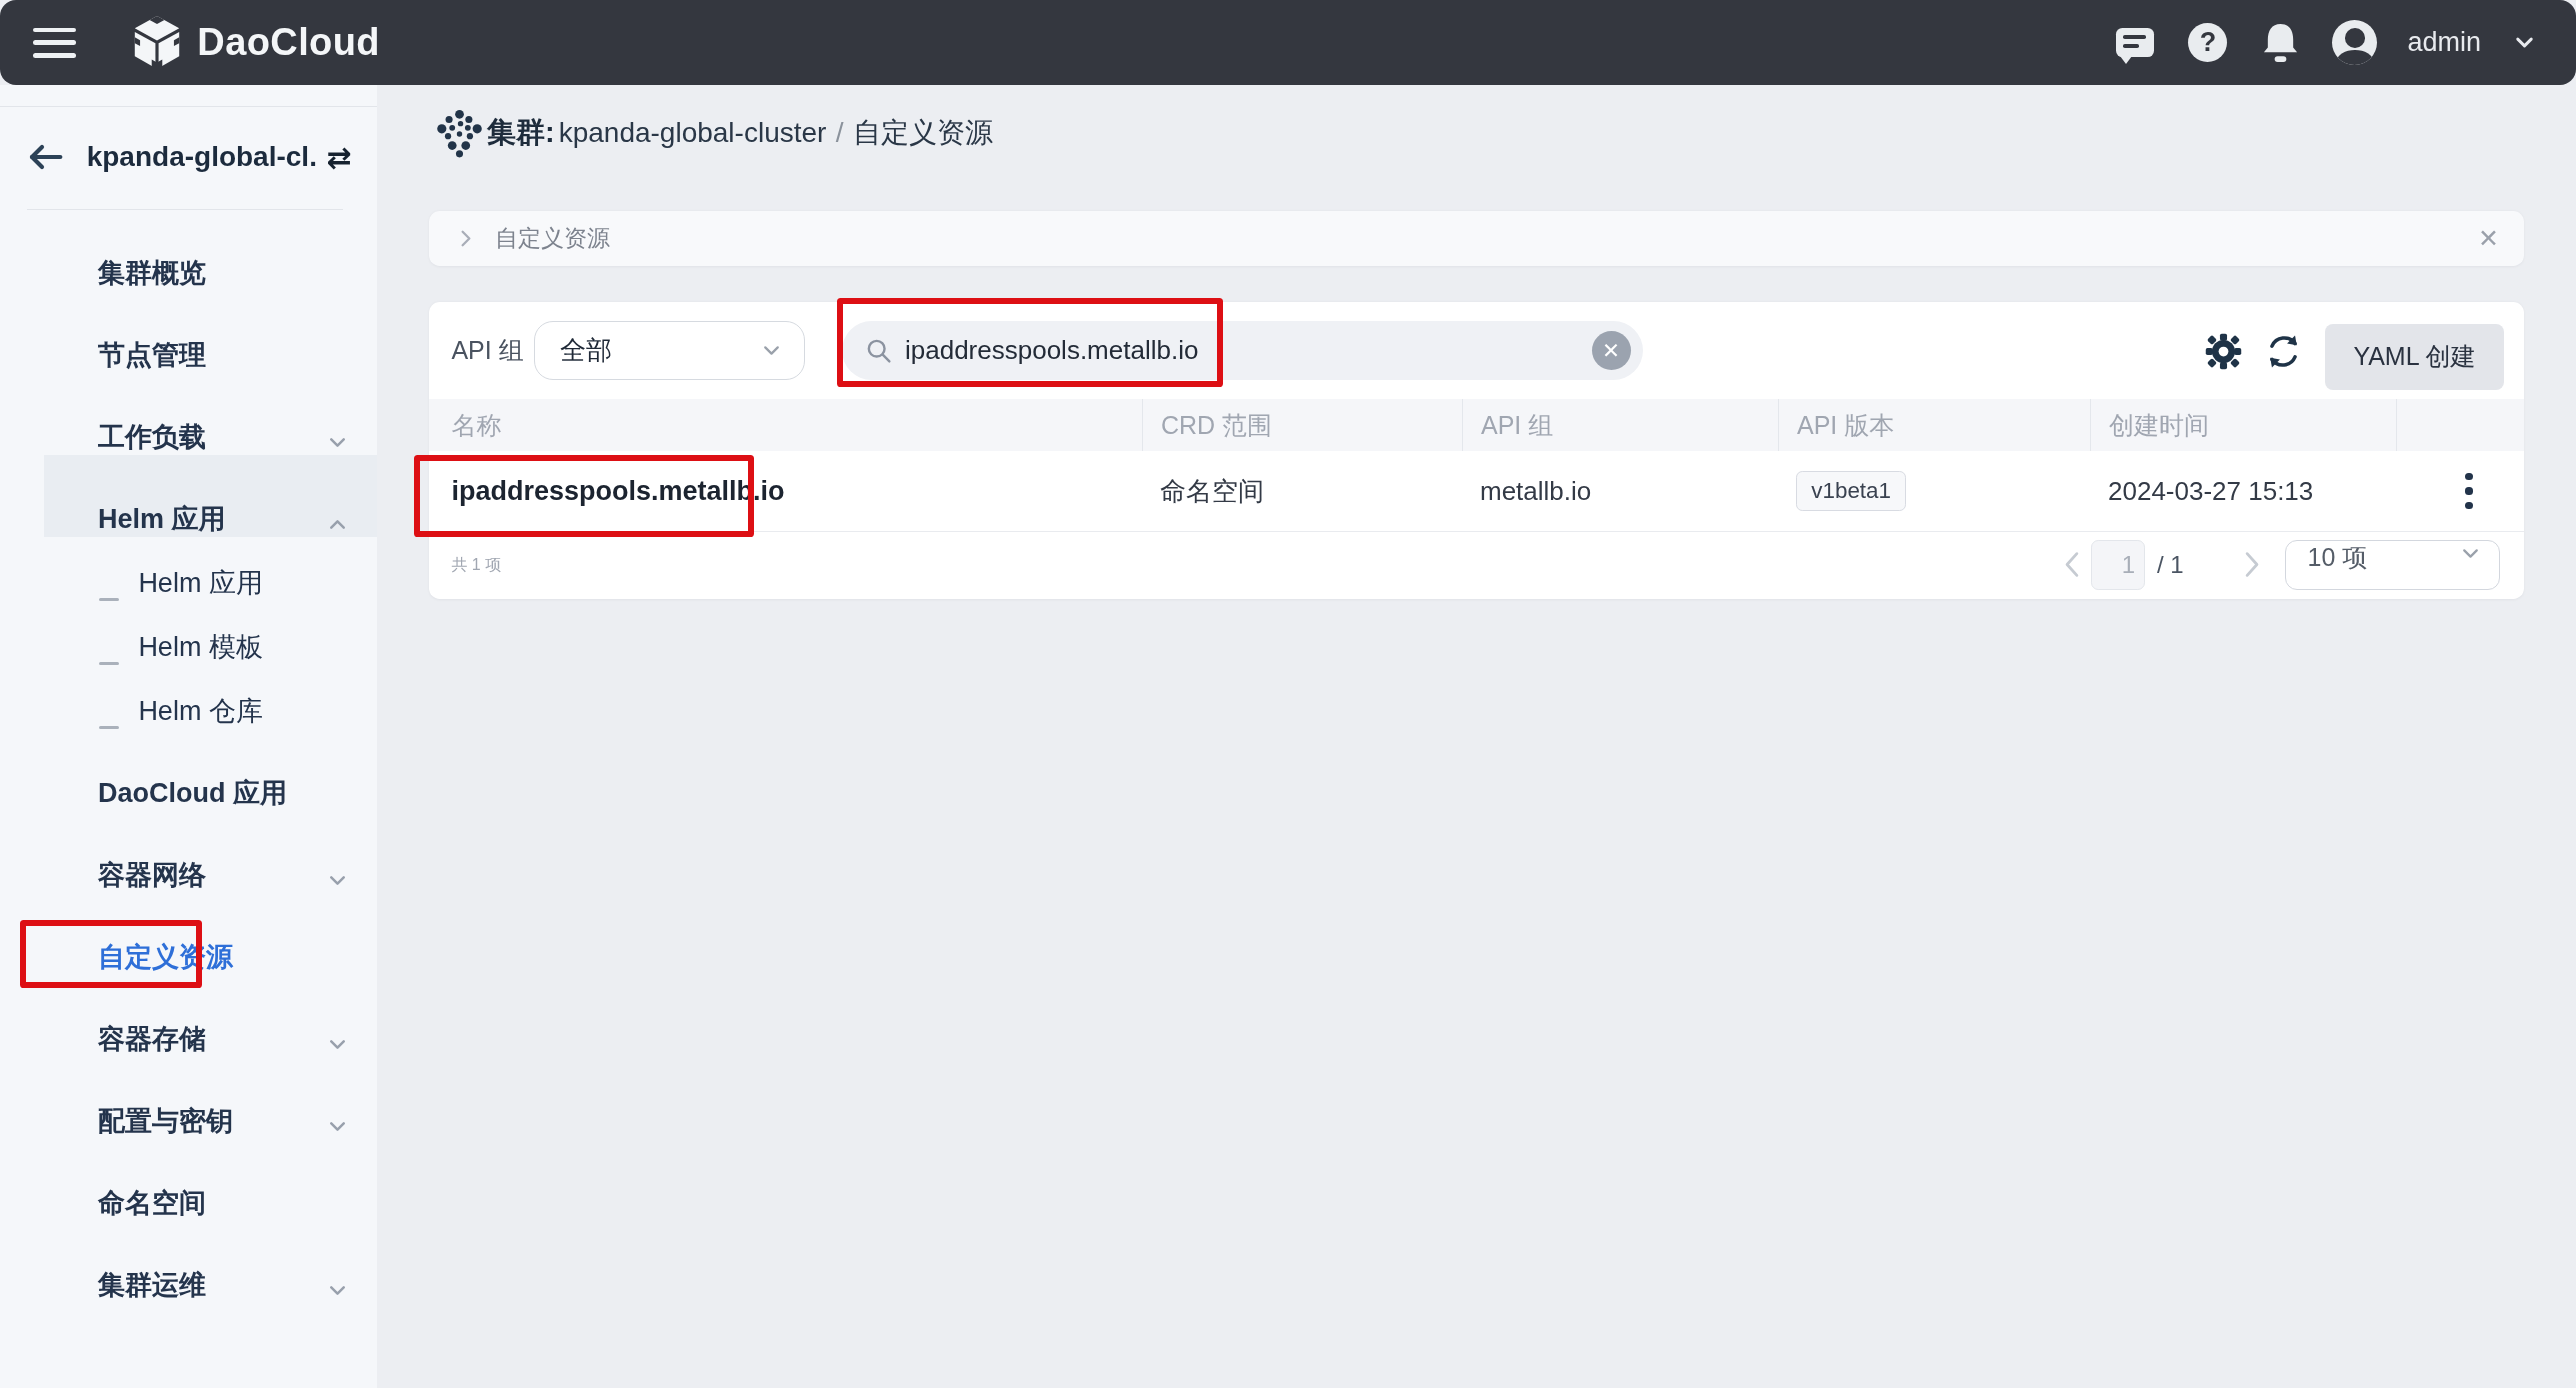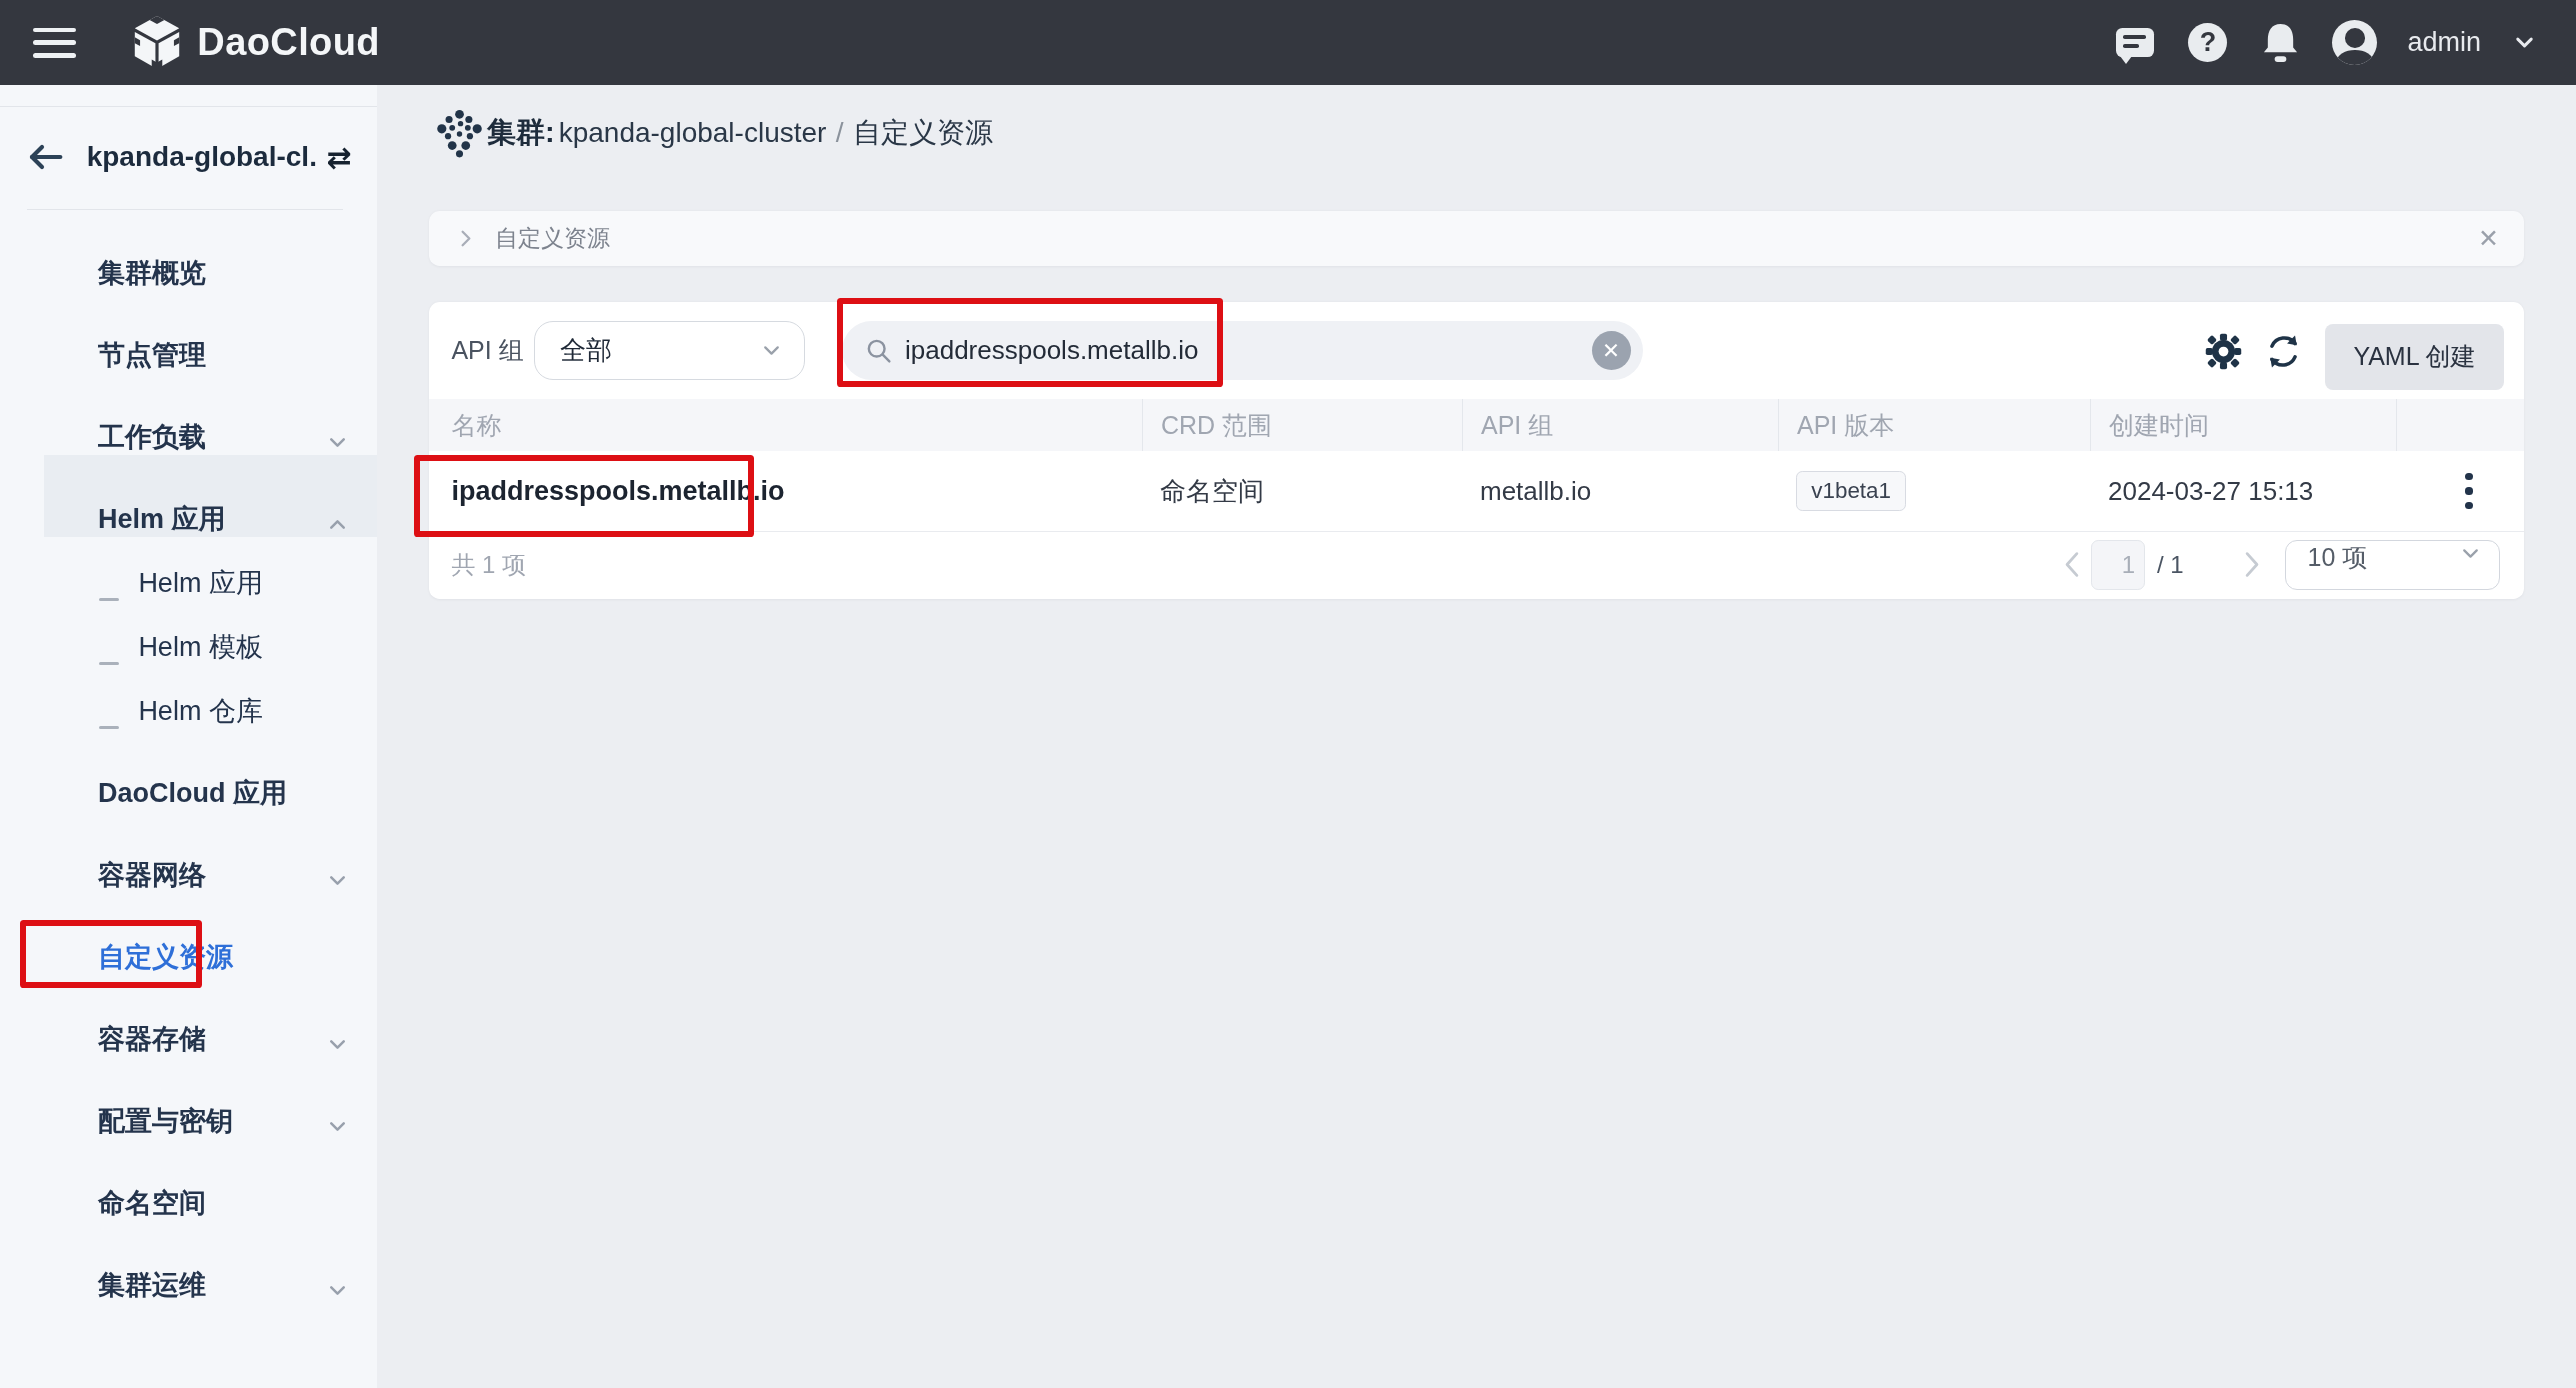--- a/index.html
+++ b/index.html
@@ -2,21 +2,21 @@
 <html style="font-size:14.3px"><head>
 <meta charset="utf-8">
 <style>
   * { margin:0; padding:0; box-sizing:border-box; }
   html,body { width:2576px; height:1388px; }
   body { font-family:"Liberation Sans","DejaVu Sans",sans-serif; background:#eceef2; }
   .screen { position:relative; width:2576px; height:1388px; overflow:hidden; background:#eceef2; }
 
   
   .topbar { position:absolute; left:0; top:0; width:2576px; height:85px; background:#34373f;
-            display:flex; align-items:center; }
+            display:flex; align-items:center;border-radius:16px; }
   .hamburger { margin-left:33px; width:43px; height:30px; display:flex; flex-direction:column;
                justify-content:space-between; cursor:pointer; }
   .hamburger div { height:4.5px; border-radius:2.7px; background:#eef1f4; }
   .brand { display:flex; align-items:center; margin-left:55px; gap:14.3px; }
   .brand-name { color:#f4f6f8; font-size:38px; font-weight:700; letter-spacing:0.4px; }
   .topbar-right { margin-left:auto; margin-right:38px; display:flex; align-items:center; gap:30px; }
   .tb-icon { width:43px; height:43px; display:flex; align-items:center; justify-content:center; }
   .chat-bubble { position:relative; width:38px; height:29px; background:#e9ecef; border-radius:6.3px; }
   .chat-bubble .l1,.chat-bubble .l2 { position:absolute; left:7.2px; height:3.6px; background:#34373f; border-radius:1.8px; }
   .chat-bubble .l1 { top:7.2px; width:23px; }
@@ -91,21 +91,21 @@
   .td { display:flex; align-items:center; font-size:26px; color:#333a46; padding-left:18px; }
   .td:first-child { padding-left:22.4px; }
   .td.name { font-size:27px; font-weight:700; color:#1c2430; }
   .badge { border:0.9px solid #d8dbe2; background:#f7f8fa; border-radius:6.3px; padding:6.3px 14.3px;
       font-size:22.4px; color:#3a4250; }
   .kebab { display:flex; flex-direction:column; gap:7.2px; margin:0 auto; cursor:pointer; }
   .kebab div { width:7.2px; height:7.2px; border-radius:50%; background:#22334a; }
 
   .tfooter { position:relative; height:66px; }
   .total-label { position:absolute; left:22.4px; top:0; height:66px; display:flex; align-items:center;
-      font-size:24px; color:#a0a6b1; }
+      font-size:16px; color:#a0a6b1; }
   .pg-prev { position:absolute; left:1630px; top:12.5px; }
   .pg-next { position:absolute; left:1809px; top:12.5px; }
   .pg-box { position:absolute; left:1662px; top:8px; width:54px; height:50px; background:#f4f5f8;
       border:0.9px solid #e3e6eb; border-radius:7.2px; font-size:24px; color:#a8aeb8; text-align:right;
       padding-right:9px; outline:none; font-family:inherit; }
   .pg-total { position:absolute; left:1728px; top:0; height:66px; display:flex; align-items:center;
       font-size:24px; color:#4b5563; }
   .size-select { position:absolute; left:1856px; top:8px; width:215px; height:50px; background:#fff;
       border:0.9px solid #d3d7de; border-radius:12px; display:flex; align-items:flex-start; padding:0 16px 0 21.5px;
       cursor:pointer; }

